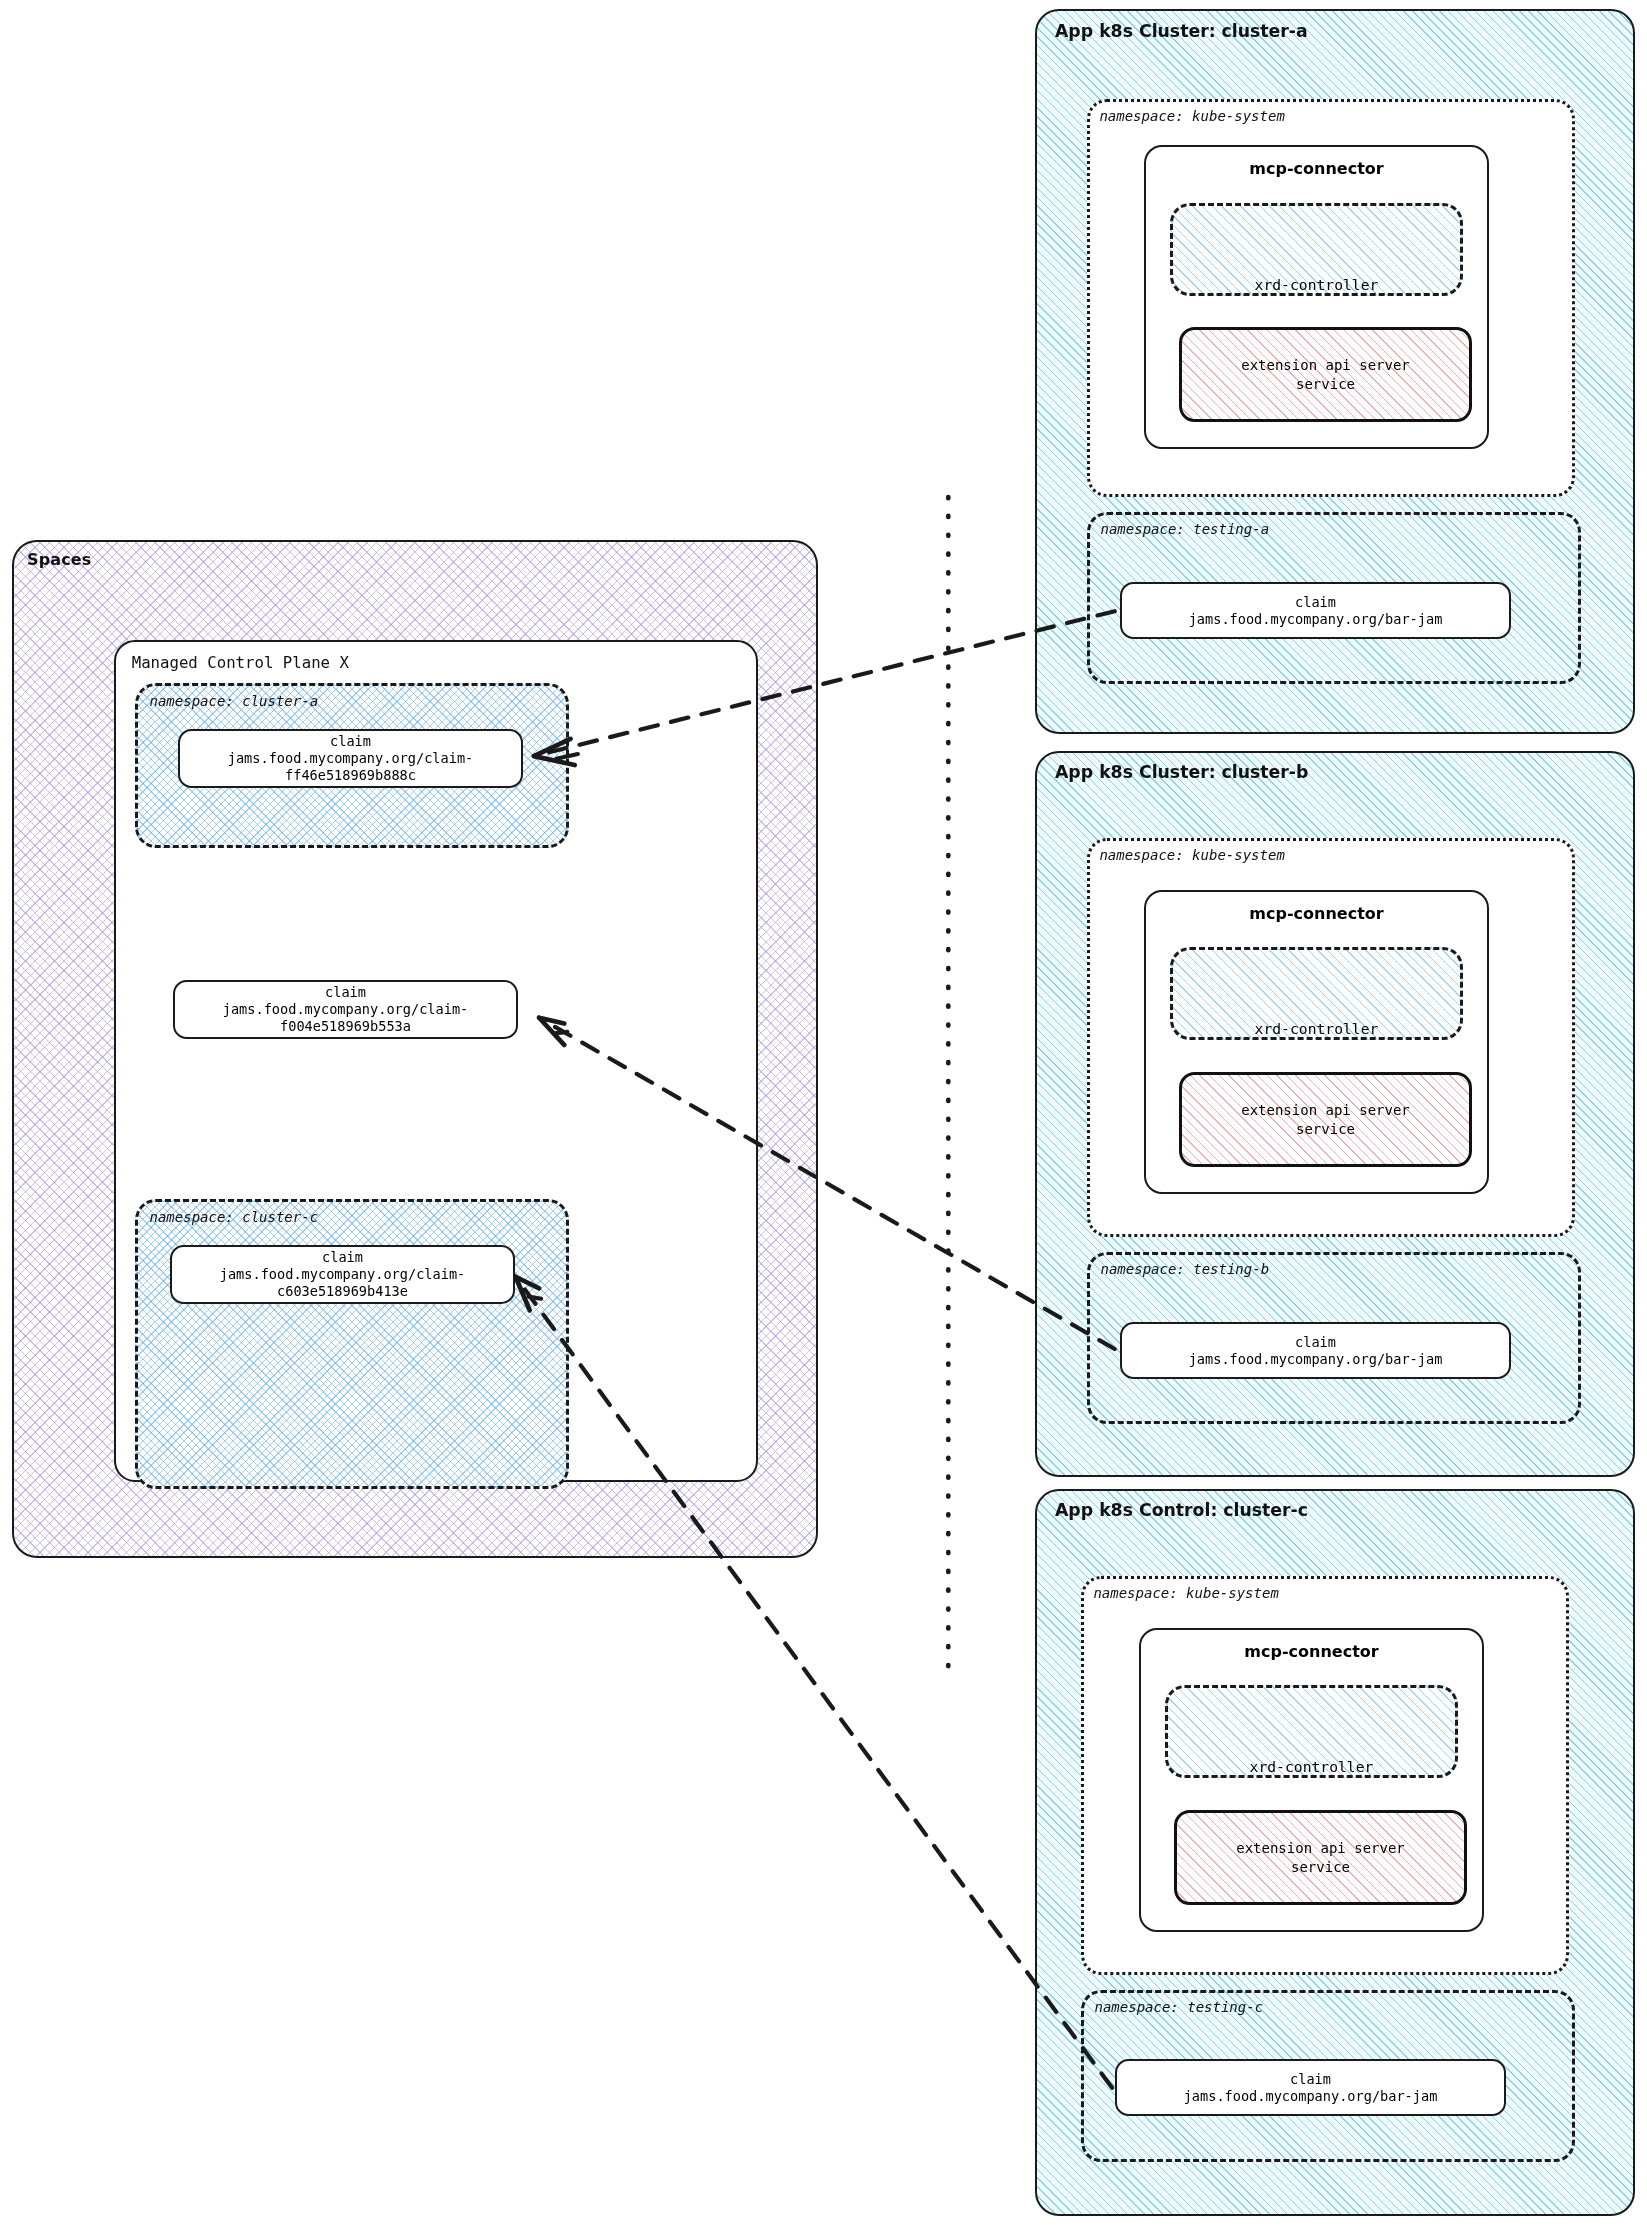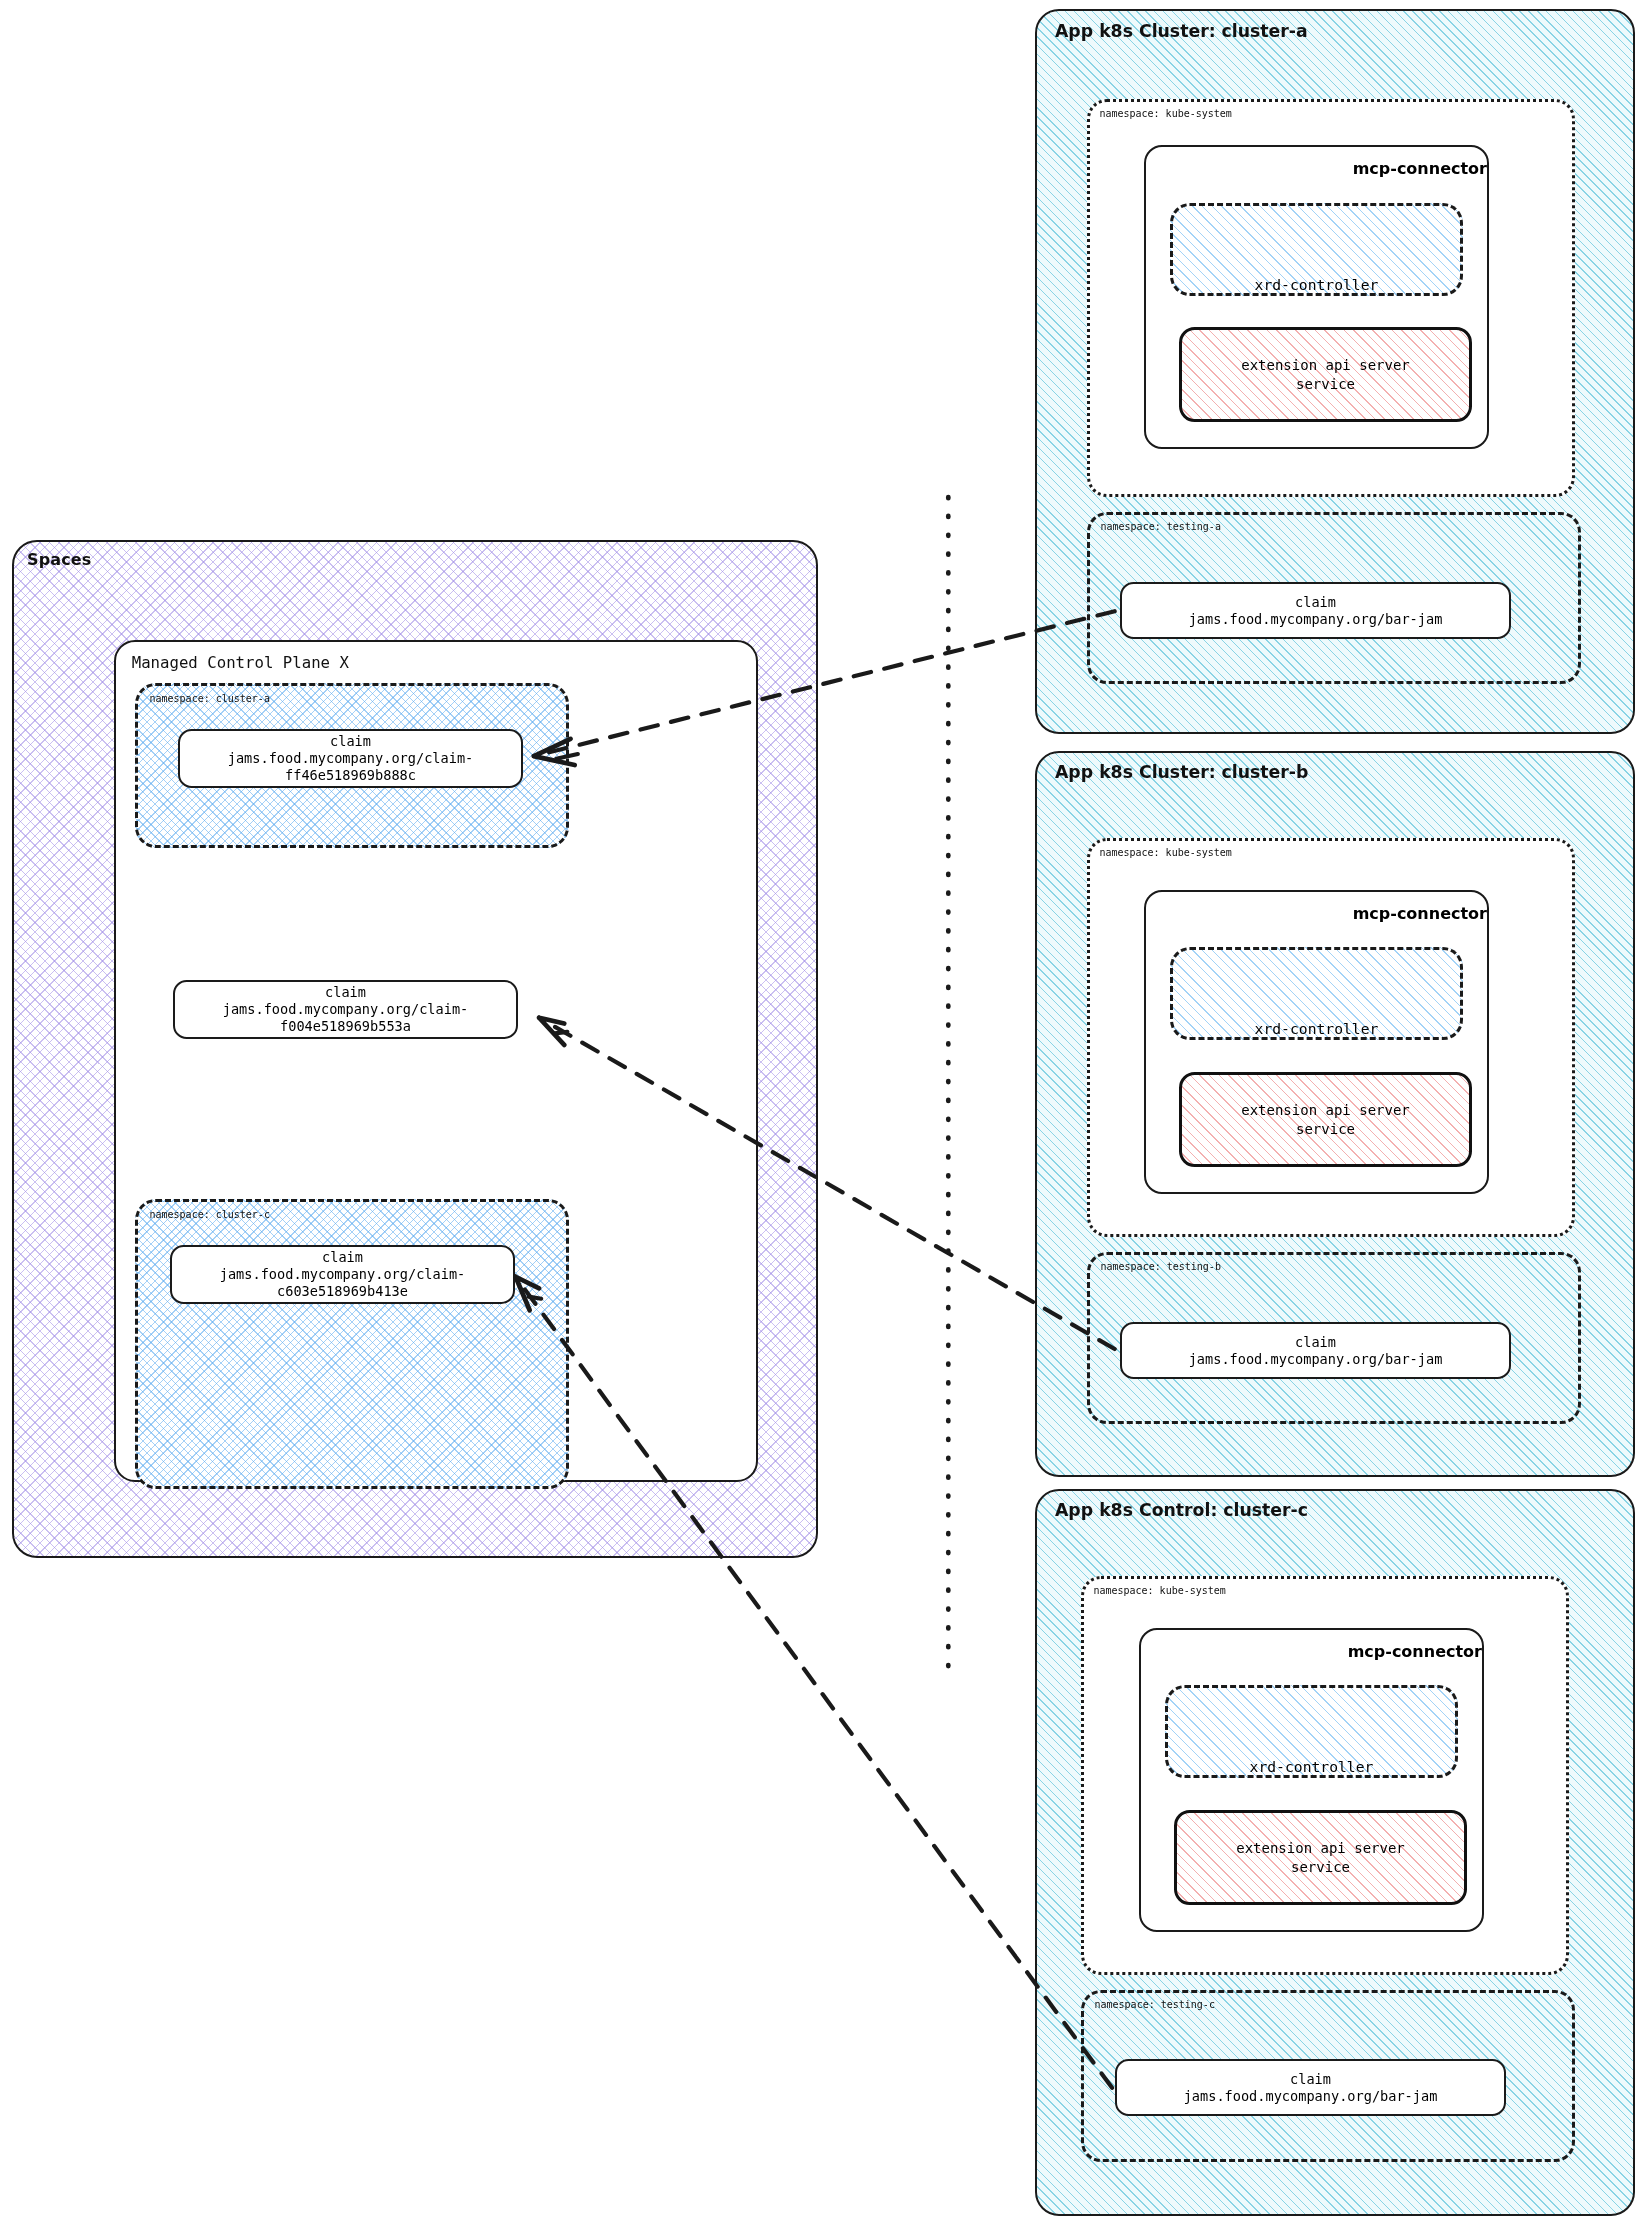--- a/index.html
+++ b/index.html
@@ -30,42 +30,42 @@
   .mcp-lbl{font-size:15.7px;}
 
   
   .ns-hatch{
     border:3.1px dashed #1a1a1a;border-radius:21px;
     background-color:#ffffff;
     background-image:
       repeating-linear-gradient(45deg,  rgba(90,170,240,.55) 0 1px, transparent 1px 5.8px),
       repeating-linear-gradient(-45deg, rgba(90,170,240,.55) 0 1px, transparent 1px 5.8px);
   }
-  .ns-lbl{font-size:10px;}
+  .ns-lbl{font-size:14px;font-style:italic;}
 
   
   .cluster{
     border:2.6px solid #1a1a1a;border-radius:24px;
     background-color:#eefafc;
     background-image:repeating-linear-gradient(45deg, rgba(120,205,225,.85) 0 1px, transparent 1px 6.3px);
   }
   .cluster-lbl{font-family:"DejaVu Sans",sans-serif;font-size:17.3px;font-weight:700;}
 
   
   .ns-dotted{
     border:3.1px dotted #1a1a1a;border-radius:20px;background:#ffffff;
   }
   
   .ns-dashed{
     border:3.1px dashed #1a1a1a;border-radius:20px;background:transparent;
   }
 
   
   .pod{border:2.1px solid #1a1a1a;border-radius:18px;background:#ffffff;}
-  .pod-lbl{font-family:"DejaVu Sans",sans-serif;font-size:16px;font-weight:600;text-align:right;width:100%;}
+  .pod-lbl{font-family:"DejaVu Sans",sans-serif;font-size:16px;font-weight:600;text-align:center;width:100%;}
 
   
   .xrd{
     border:3.1px dashed #1a1a1a;border-radius:20px;
     background-color:#ffffff;
     background-image:repeating-linear-gradient(45deg, rgba(140,200,245,.8) 0 1px, transparent 1px 6.8px);
     display:flex;align-items:flex-end;justify-content:center;
   }
   .xrd-lbl{font-size:14.7px;}
 

